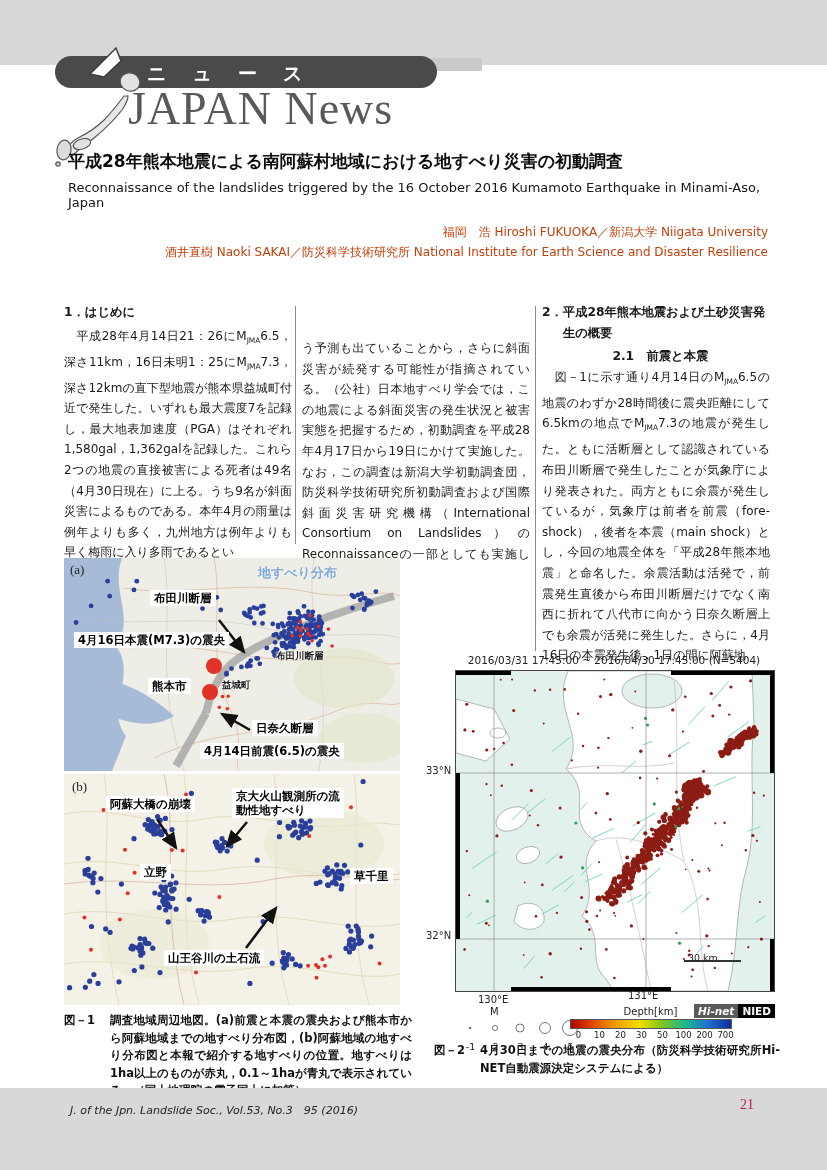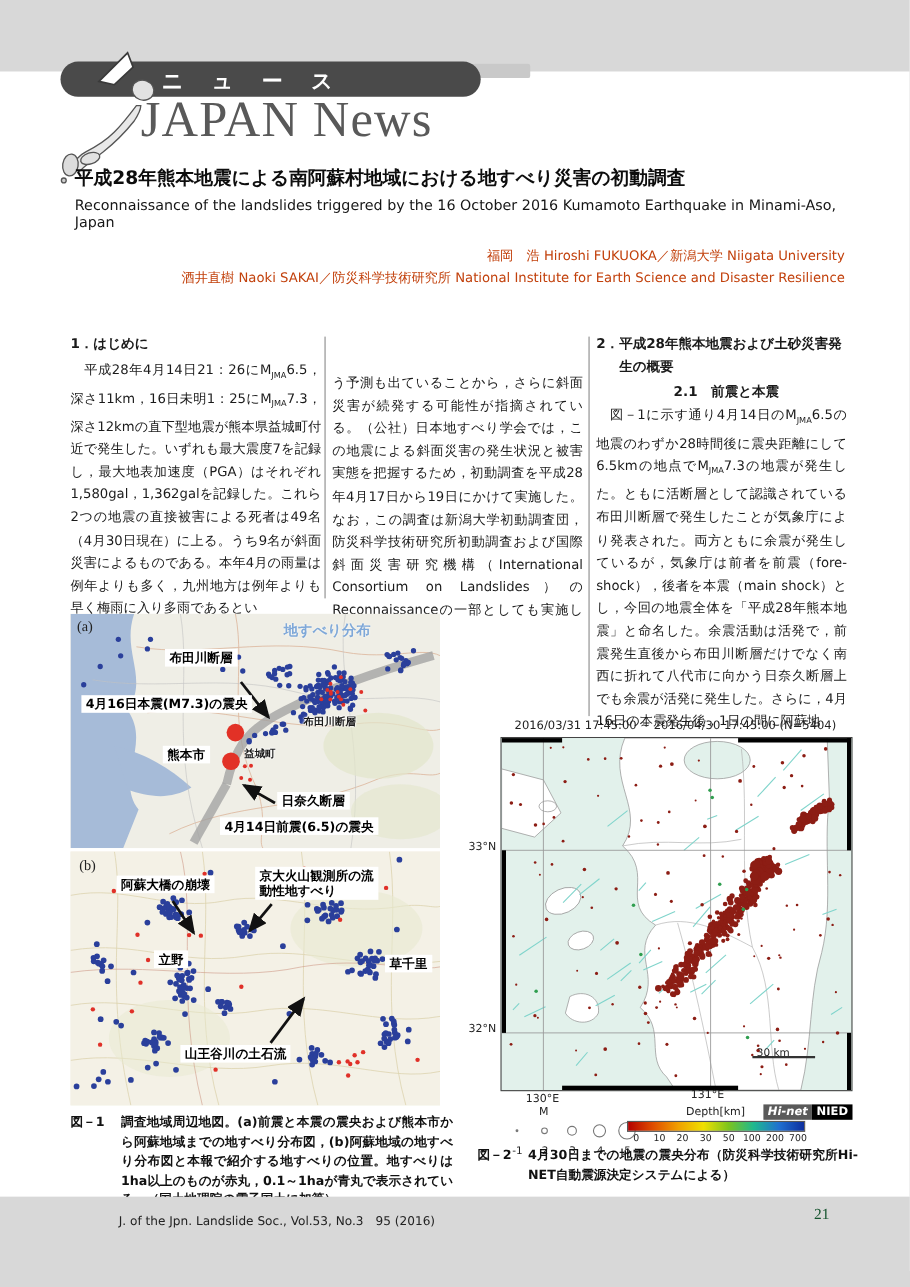--- a/index.html
+++ b/index.html
@@ -83,23 +83,23 @@
   #depth-bar{width:160px;height:8px;margin:2px 0 1px 2px;border:1px solid #555;
     background:linear-gradient(to right,#b40000,#e04e00,#f0a000,#f0e000,#7cc41e,#1eb890,#2070d0,#0e2e9e);}
   #depth-ticks{display:flex;width:168px;font-size:8.5px;color:#222;}
   #depth-ticks span{width:21px;text-align:center;}
   #hinet-logo{left:694px;top:1004px;display:flex;font-size:10.5px;font-weight:bold;z-index:4;}
   #hinet-logo .hi{background:#5a5a5a;color:#fff;padding:1px 4px;font-style:italic;}
   #hinet-logo .nied{background:#000;color:#fff;padding:1px 4px;}
 
   
   #footer-band{top:1088px;left:0;width:827px;height:82px;background:#d8d8d8;}
-  #footer-journal{left:70px;top:1103px;font-size:11px;color:#222;margin-left:38px;}
+  #footer-journal{left:70px;top:1103px;font-size:11px;font-style:italic;color:#222;}
   #page-number{left:740px;top:1097px;font-family:"Liberation Serif","DejaVu Serif",serif;
-    font-size:14px;color:#14532d;}
+    font-size:14px;color:#be185d;}
 </style>
 </head>
 <body>
 
 <div id="paper-white" class="abs"></div>
 
 <div id="banner-tail" class="abs"></div>
 <div id="news-banner" class="abs">
   <span class="banner-label">ニュース</span>
 </div>

